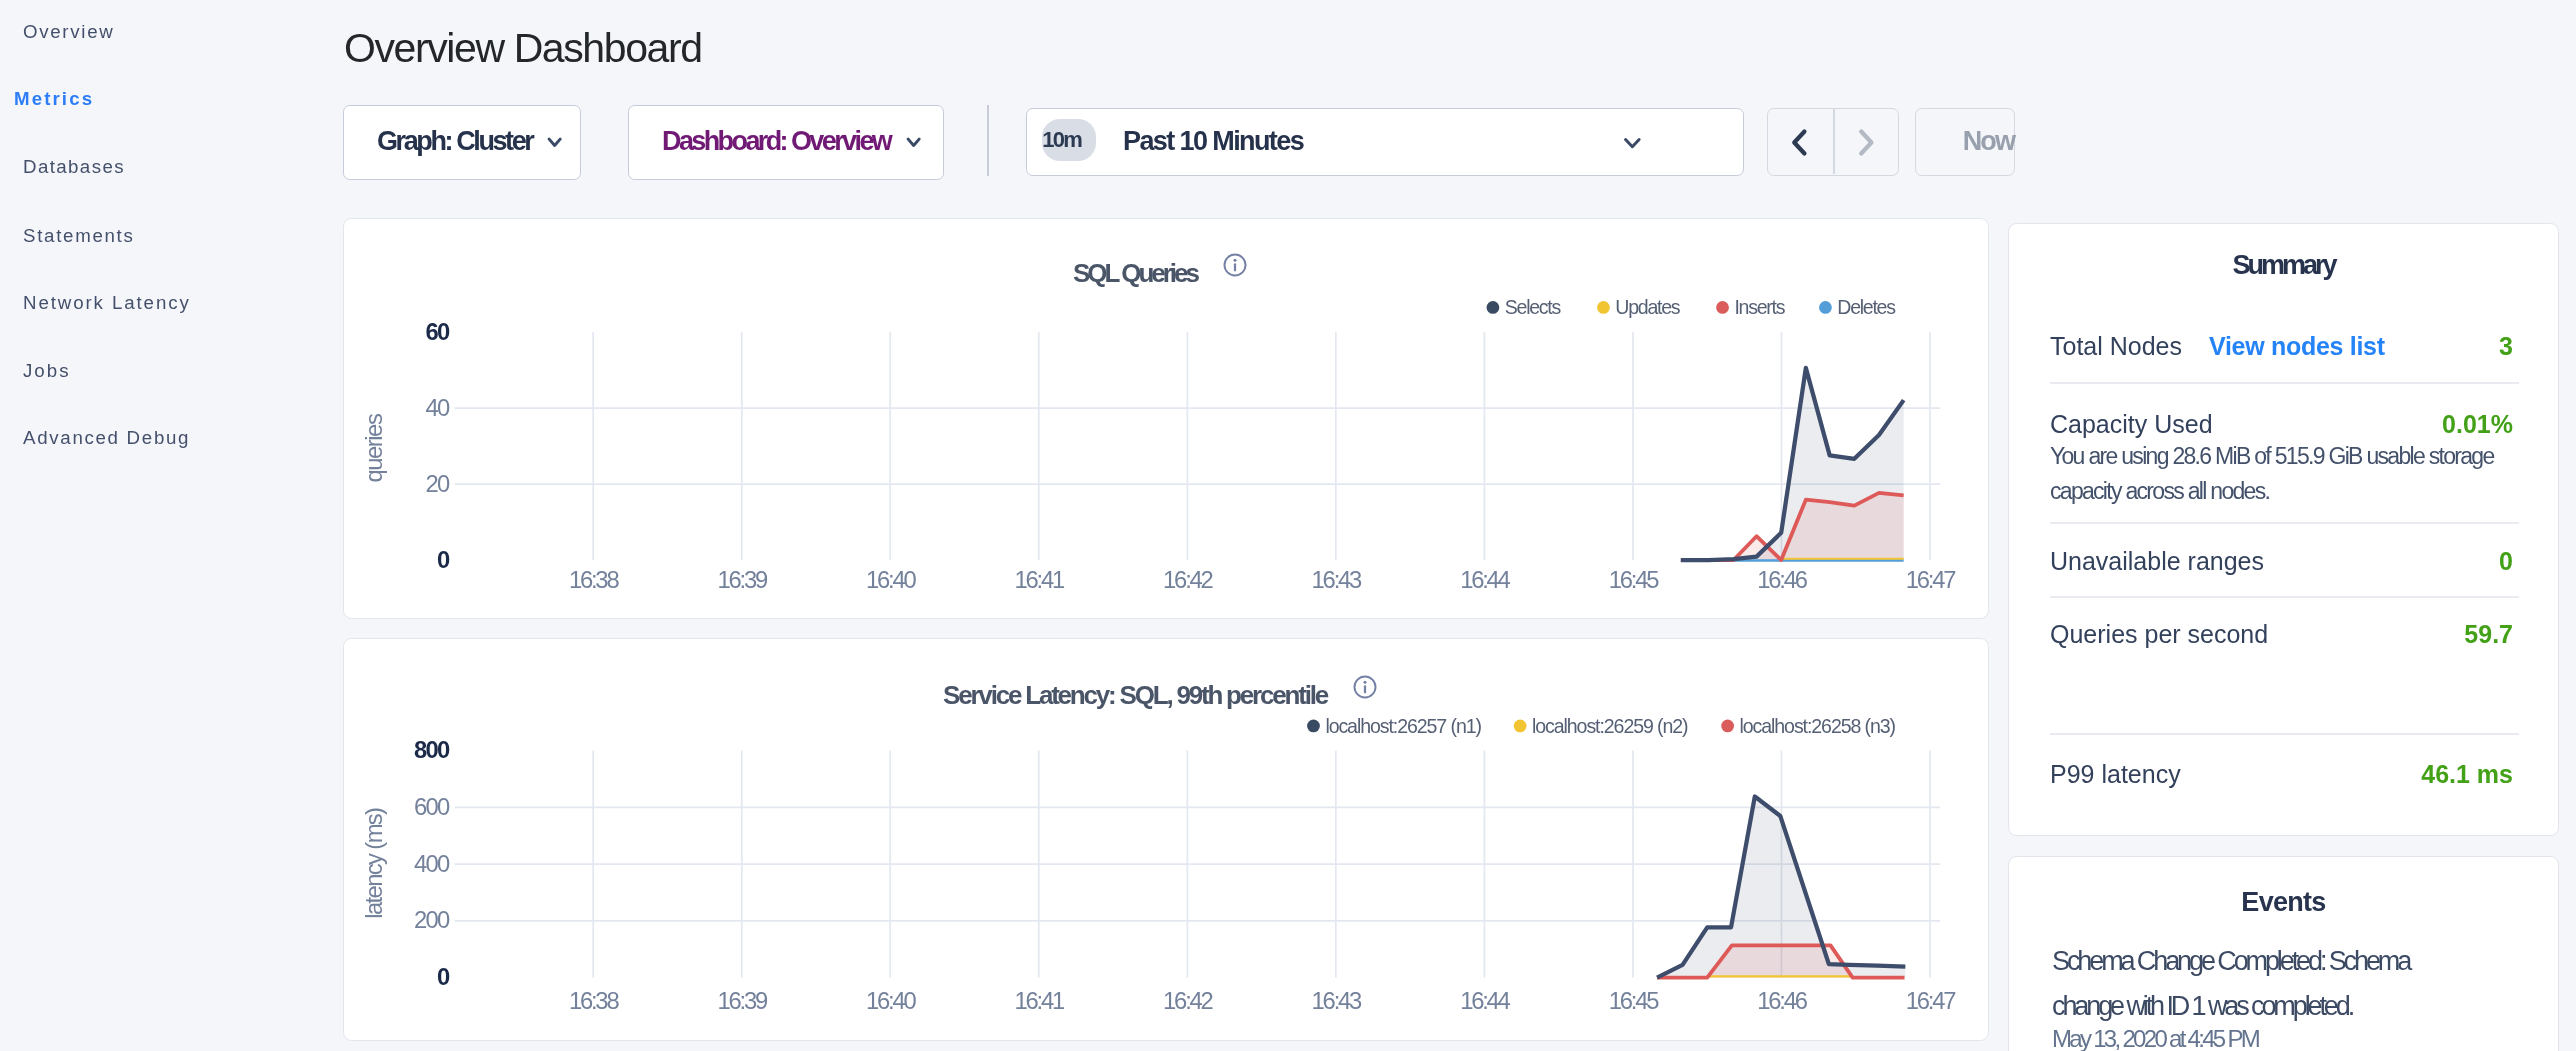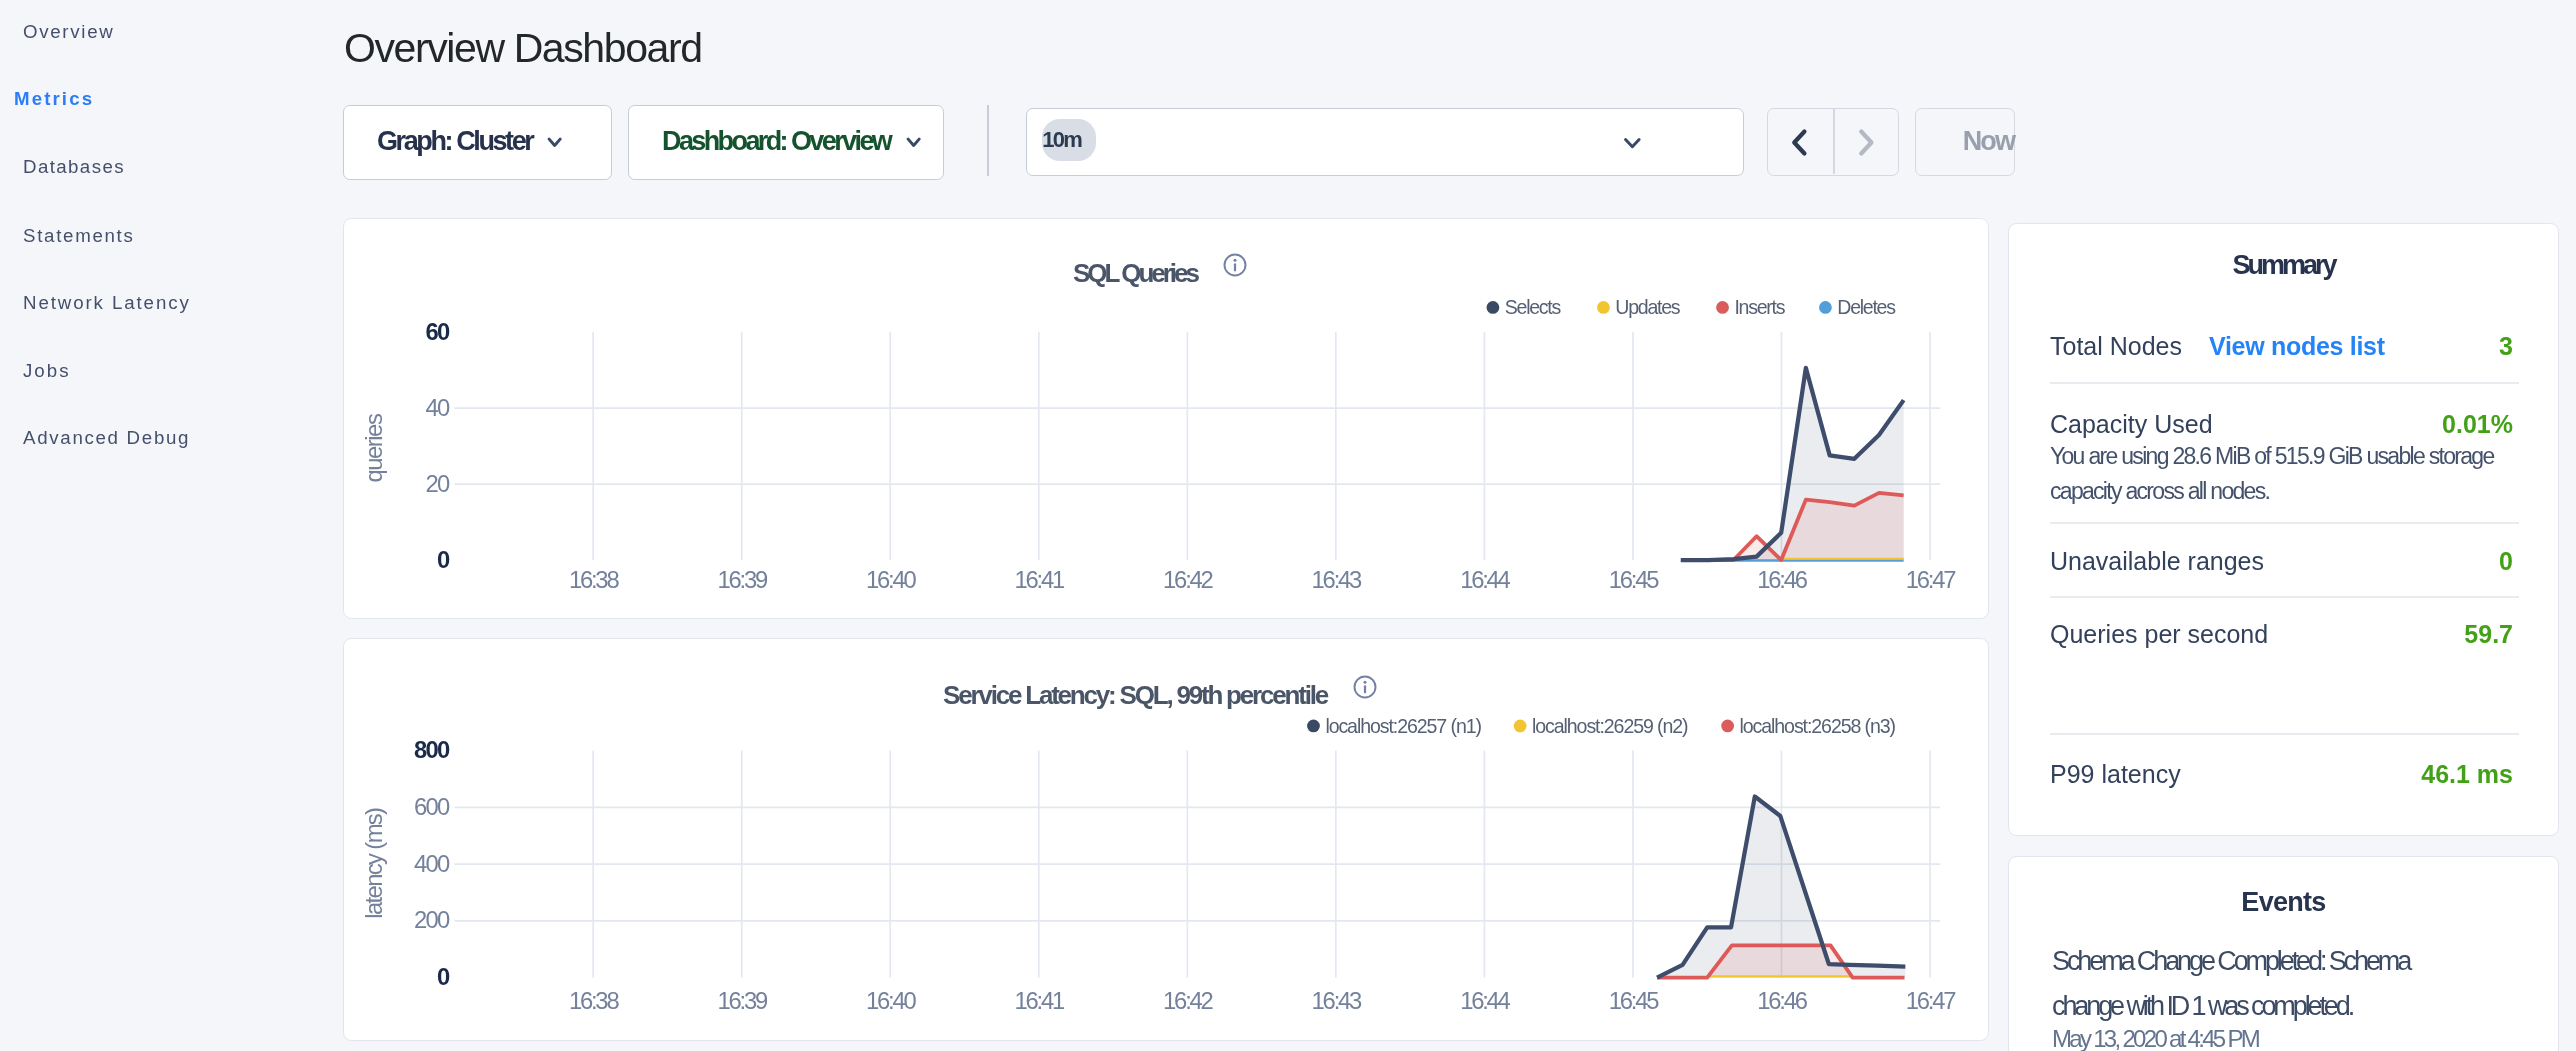--- a/index.html
+++ b/index.html
@@ -20,36 +20,37 @@
 <div class="abs nav" style="left:23px; top:21px;">Overview</div>
 <div class="abs nav" style="left:14px; top:88px; color:#2d7df6; font-weight:bold; letter-spacing:2.1px;">Metrics</div>
 <div class="abs nav" style="left:23px; top:156px; letter-spacing:1.4px;">Databases</div>
 <div class="abs nav" style="left:23px; top:225px;">Statements</div>
 <div class="abs nav" style="left:23px; top:292px; letter-spacing:1.9px;">Network Latency</div>
 <div class="abs nav" style="left:23px; top:360px; letter-spacing:2px;">Jobs</div>
 <div class="abs nav" style="left:23px; top:427px;">Advanced Debug</div>
 
 <div class="abs" style="left:344px; top:25px; font-size:41px; letter-spacing:-1.4px; color:#242729;">Overview Dashboard</div>
 
-<div class="abs" style="left:343px; top:105px; width:269px; height:75px; background:#fff; border:1.7px solid #c6cbda; border-radius:6.8px;">
+<div class="abs" style="left:343px; top:105px; width:238px; height:75px; background:#fff; border:1.7px solid #c6cbda; border-radius:6.8px;">
   <div class="abs" style="left:33px; top:0; height:71px; line-height:71px; font-size:27px; font-weight:bold; letter-spacing:-2.4px; color:#26324b;">Graph: Cluster</div>
   <svg class="abs" style="left:203px; top:31px;" width="15.3" height="11" viewBox="0 0 18 13">
       <polyline points="2.5,2.5 9,10 15.5,2.5" fill="none" stroke="#3a4a66" stroke-width="3.5" stroke-linecap="round" stroke-linejoin="round"></polyline>
     </svg>
 </div>
 <div class="abs" style="left:628px; top:105px; width:316px; height:75px; background:#fff; border:1.7px solid #c6cbda; border-radius:6.8px;">
-  <div class="abs" style="left:33px; top:0; height:71px; line-height:71px; font-size:27px; font-weight:bold; letter-spacing:-2.6px; color:#14532d;">Dashboard: Overview</div>
+  <div class="abs" style="left:33px; top:0; height:71px; line-height:71px; font-size:27px; font-weight:bold; letter-spacing:-2.6px; color:#701a75;">Dashboard: Overview</div>
   <svg class="abs" style="left:277px; top:31px;" width="15.3" height="11" viewBox="0 0 18 13">
       <polyline points="2.5,2.5 9,10 15.5,2.5" fill="none" stroke="#3a4a66" stroke-width="3.5" stroke-linecap="round" stroke-linejoin="round"></polyline>
     </svg>
 </div>
 <div class="abs" style="left:987px; top:105px; width:1.7px; height:71px; background:#c7ccd6;"></div>
 
 <div class="abs" style="left:1026px; top:108px; width:718px; height:68px; background:#fff; border:1.7px solid #c6cbda; border-radius:6.8px;">
   <div class="abs" style="left:15.3px; top:10.2px; width:54px; height:42px; background:#d9dde6; border-radius:18px; line-height:42px; font-size:22px; font-weight:bold; letter-spacing:-1.7px; color:#2c3a52;">10m</div>
+  <div class="abs" style="left:96px; top:0; height:65px; line-height:65px; font-size:27px; font-weight:bold; letter-spacing:-1.6px; color:#26324b;">Past 10 Minutes</div>
   <svg class="abs" style="left:596px; top:28px;" width="18.7" height="12.8" viewBox="0 0 22 15">
       <polyline points="3,3 11,11.5 19,3" fill="none" stroke="#3a4a66" stroke-width="3.5" stroke-linecap="round" stroke-linejoin="round"></polyline>
     </svg>
 </div>
 
 <div class="abs" style="left:1767px; top:108px; width:132px; height:68px; border:1.7px solid #d4d8e0; border-radius:6.8px;">
   <div class="abs" style="left:65px; top:0; width:1.7px; height:65px; background:#d4d8e0;"></div>
   <svg class="abs" style="left:22px; top:18.7px;" width="18.7" height="29" viewBox="0 0 22 34">
       <polyline points="17,4 5,17 17,30" fill="none" stroke="#2c3a52" stroke-width="5" stroke-linecap="round" stroke-linejoin="round"></polyline>
     </svg>

